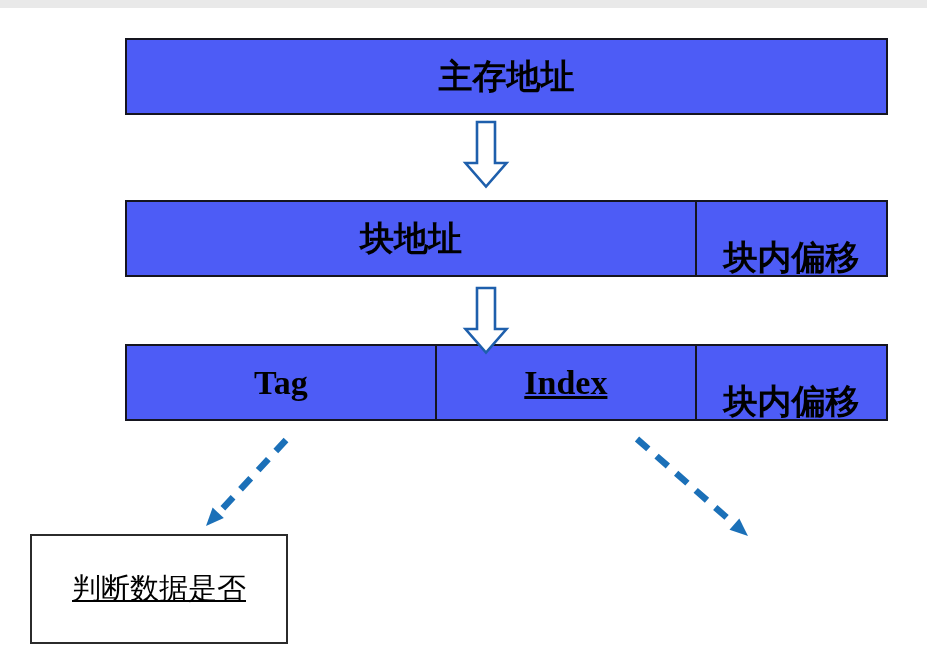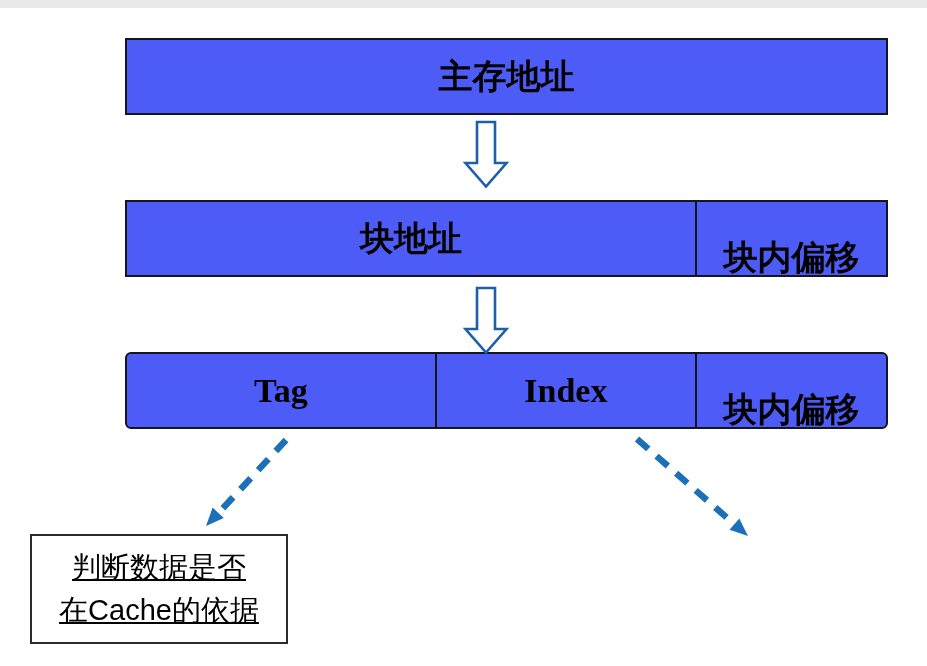--- a/index.html
+++ b/index.html
@@ -18,31 +18,31 @@
     overflow:hidden;margin:8px auto;
   }
   
   .bar{
     position:absolute;left:125px;width:763px;height:77px;
     display:flex;background:var(--bar-fill);
     border:2px solid var(--bar-border);box-sizing:border-box;
   }
   .bar-1{top:30px;}
   .bar-2{top:192px;}
-  .bar-3{top:344px;border-radius:6px;}
+  .bar-3{top:336px;}
   .cell{
     display:flex;align-items:center;justify-content:center;
     height:100%;box-sizing:border-box;overflow:hidden;
   }
   .cell + .cell{border-left:2px solid var(--bar-border);}
   .cell-full{width:100%;}
   .cell-748{width:74.83%;}
   .cell-256{width:25.17%;align-items:flex-end;}
   .cell-405{width:40.55%;}
-  .cell-342{width:34.28%;}
+  .cell-342{width:34.28%;text-decoration:underline;}
   .bar-label{
     font-family:"Liberation Serif","DejaVu Serif",serif;
     font-weight:bold;font-size:34px;color:var(--text);
     white-space:nowrap;line-height:1;
   }
   
   .overlay{position:absolute;left:0;top:0;pointer-events:none;}
   .hollow-arrow{fill:#ffffff;stroke:var(--hollow-arrow-stroke);stroke-width:2.6;stroke-linejoin:miter;}
   .dash-line{fill:none;stroke:var(--dashed-arrow);stroke-width:6.5;stroke-dasharray:15 11;stroke-linecap:butt;}
   .dash-head{fill:var(--dashed-arrow);stroke:none;}
@@ -106,17 +106,16 @@
     </g>
 
     <g>
       <path class="dash-line" d="M637,431 L733,515"></path>
       <polygon class="dash-head" points="748,528 729.5,521.8 739.3,510.6"></polygon>
     </g>
   </svg>
 
   <div class="note note-left">
     <span>判断数据是否</span>
-    <span>在Cache的依据</span>
   </div>
 
 
 </div>
 
 </body></html>

